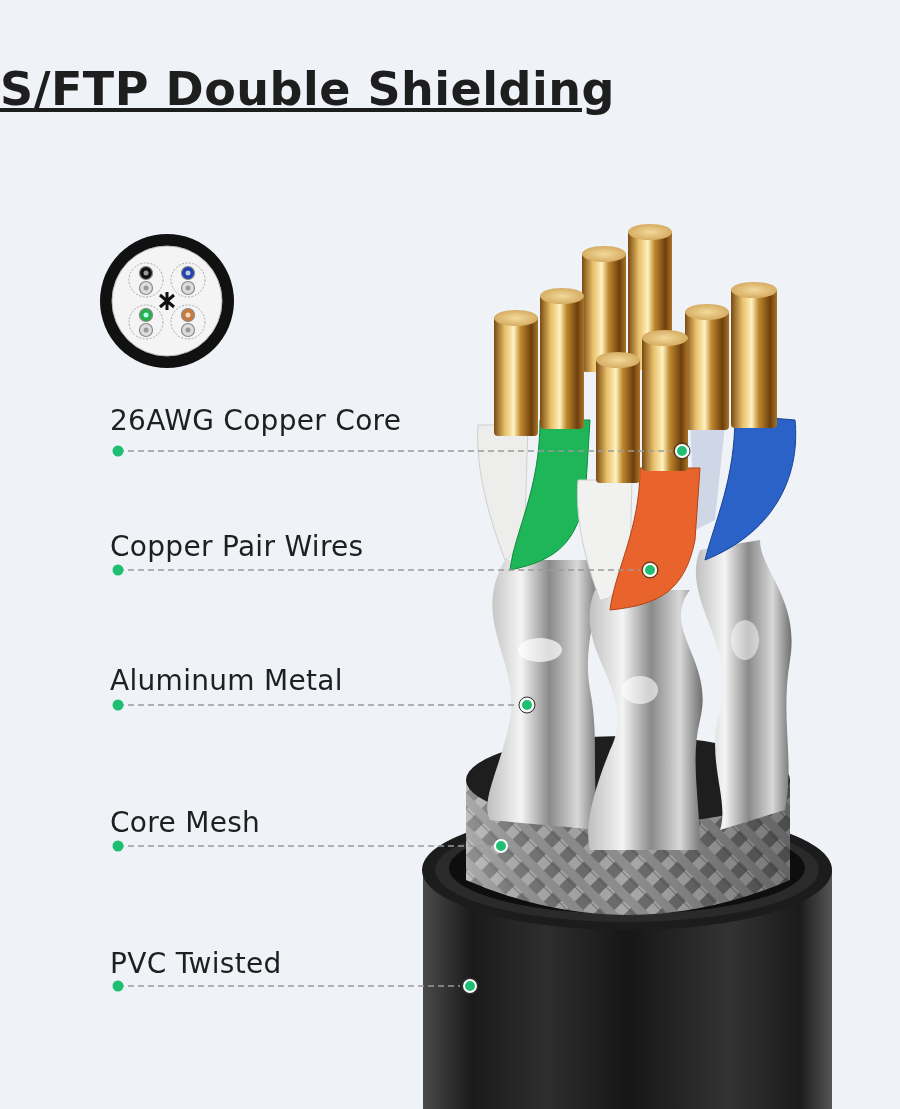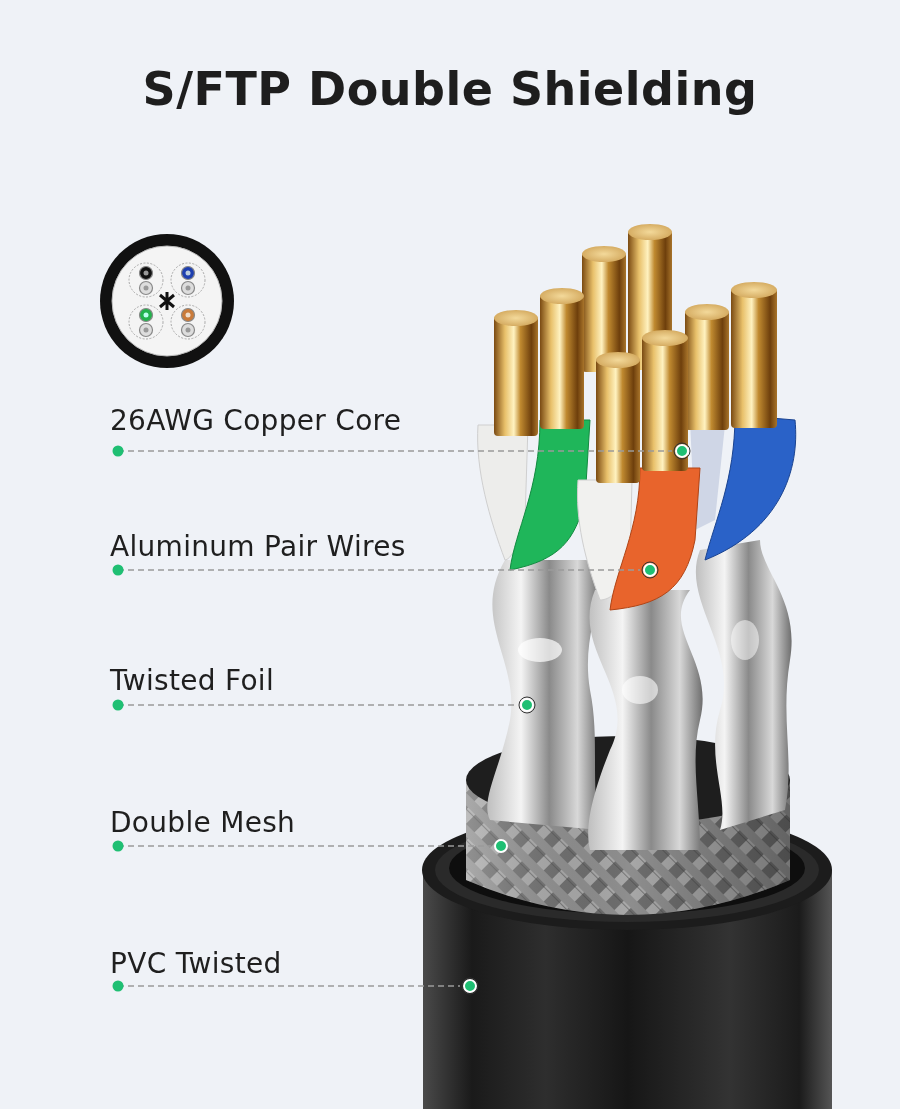--- a/index.html
+++ b/index.html
@@ -1,17 +1,17 @@
 <!DOCTYPE html>
 <html><head>
 <meta charset="utf-8">
 <style>
   html,body{margin:0;padding:0;}
   body{width:900px;height:1109px;background:#eff2f7;position:relative;overflow:hidden;font-family:"DejaVu Sans","Liberation Sans",sans-serif;}
-  .title{position:absolute;left:0;top:62px;width:900px;text-align:center;font-size:46px;font-weight:bold;color:#1e1e1e;letter-spacing:0.5px;font-family:"DejaVu Sans",sans-serif;}
+  .title{position:absolute;left:0;top:62px;width:900px;font-size:46px;font-weight:bold;color:#1e1e1e;letter-spacing:0.5px;font-family:"DejaVu Sans",sans-serif;text-decoration:underline;}
   .cross-section{position:absolute;left:98px;top:232px;width:138px;height:138px;}
   .label{position:absolute;left:110px;font-size:28px;color:#1f1f1f;font-family:"DejaVu Sans",sans-serif;letter-spacing:0.3px;}
   .illus{position:absolute;left:0;top:0;width:900px;height:1109px;}
   .leader{position:absolute;left:0;top:0;width:900px;height:1109px;pointer-events:none;}
 </style>
 </head>
 <body>
 
 <div class="title">S/FTP Double Shielding</div>
 
@@ -159,16 +159,16 @@
   </g>
   <g fill="none" stroke="#333" stroke-width="1">
     <circle cx="682" cy="451" r="8"></circle>
       <circle cx="650" cy="570" r="8"></circle>
     <circle cx="527" cy="705" r="8"></circle>
       <circle cx="470" cy="986" r="8"></circle>
   </g>
 </svg>
 
 <div class="label" style="top:404px">26AWG Copper Core</div>
-<div class="label" style="top:530px">Aluminum Pair Wires</div>
-<div class="label" style="top:664px">Twisted Foil</div>
-<div class="label" style="top:806px">Double Mesh</div>
+<div class="label" style="top:530px">Copper Pair Wires</div>
+<div class="label" style="top:664px">Aluminum Metal</div>
+<div class="label" style="top:806px">Core Mesh</div>
 <div class="label" style="top:947px">PVC Twisted</div>
 
 </body></html>

